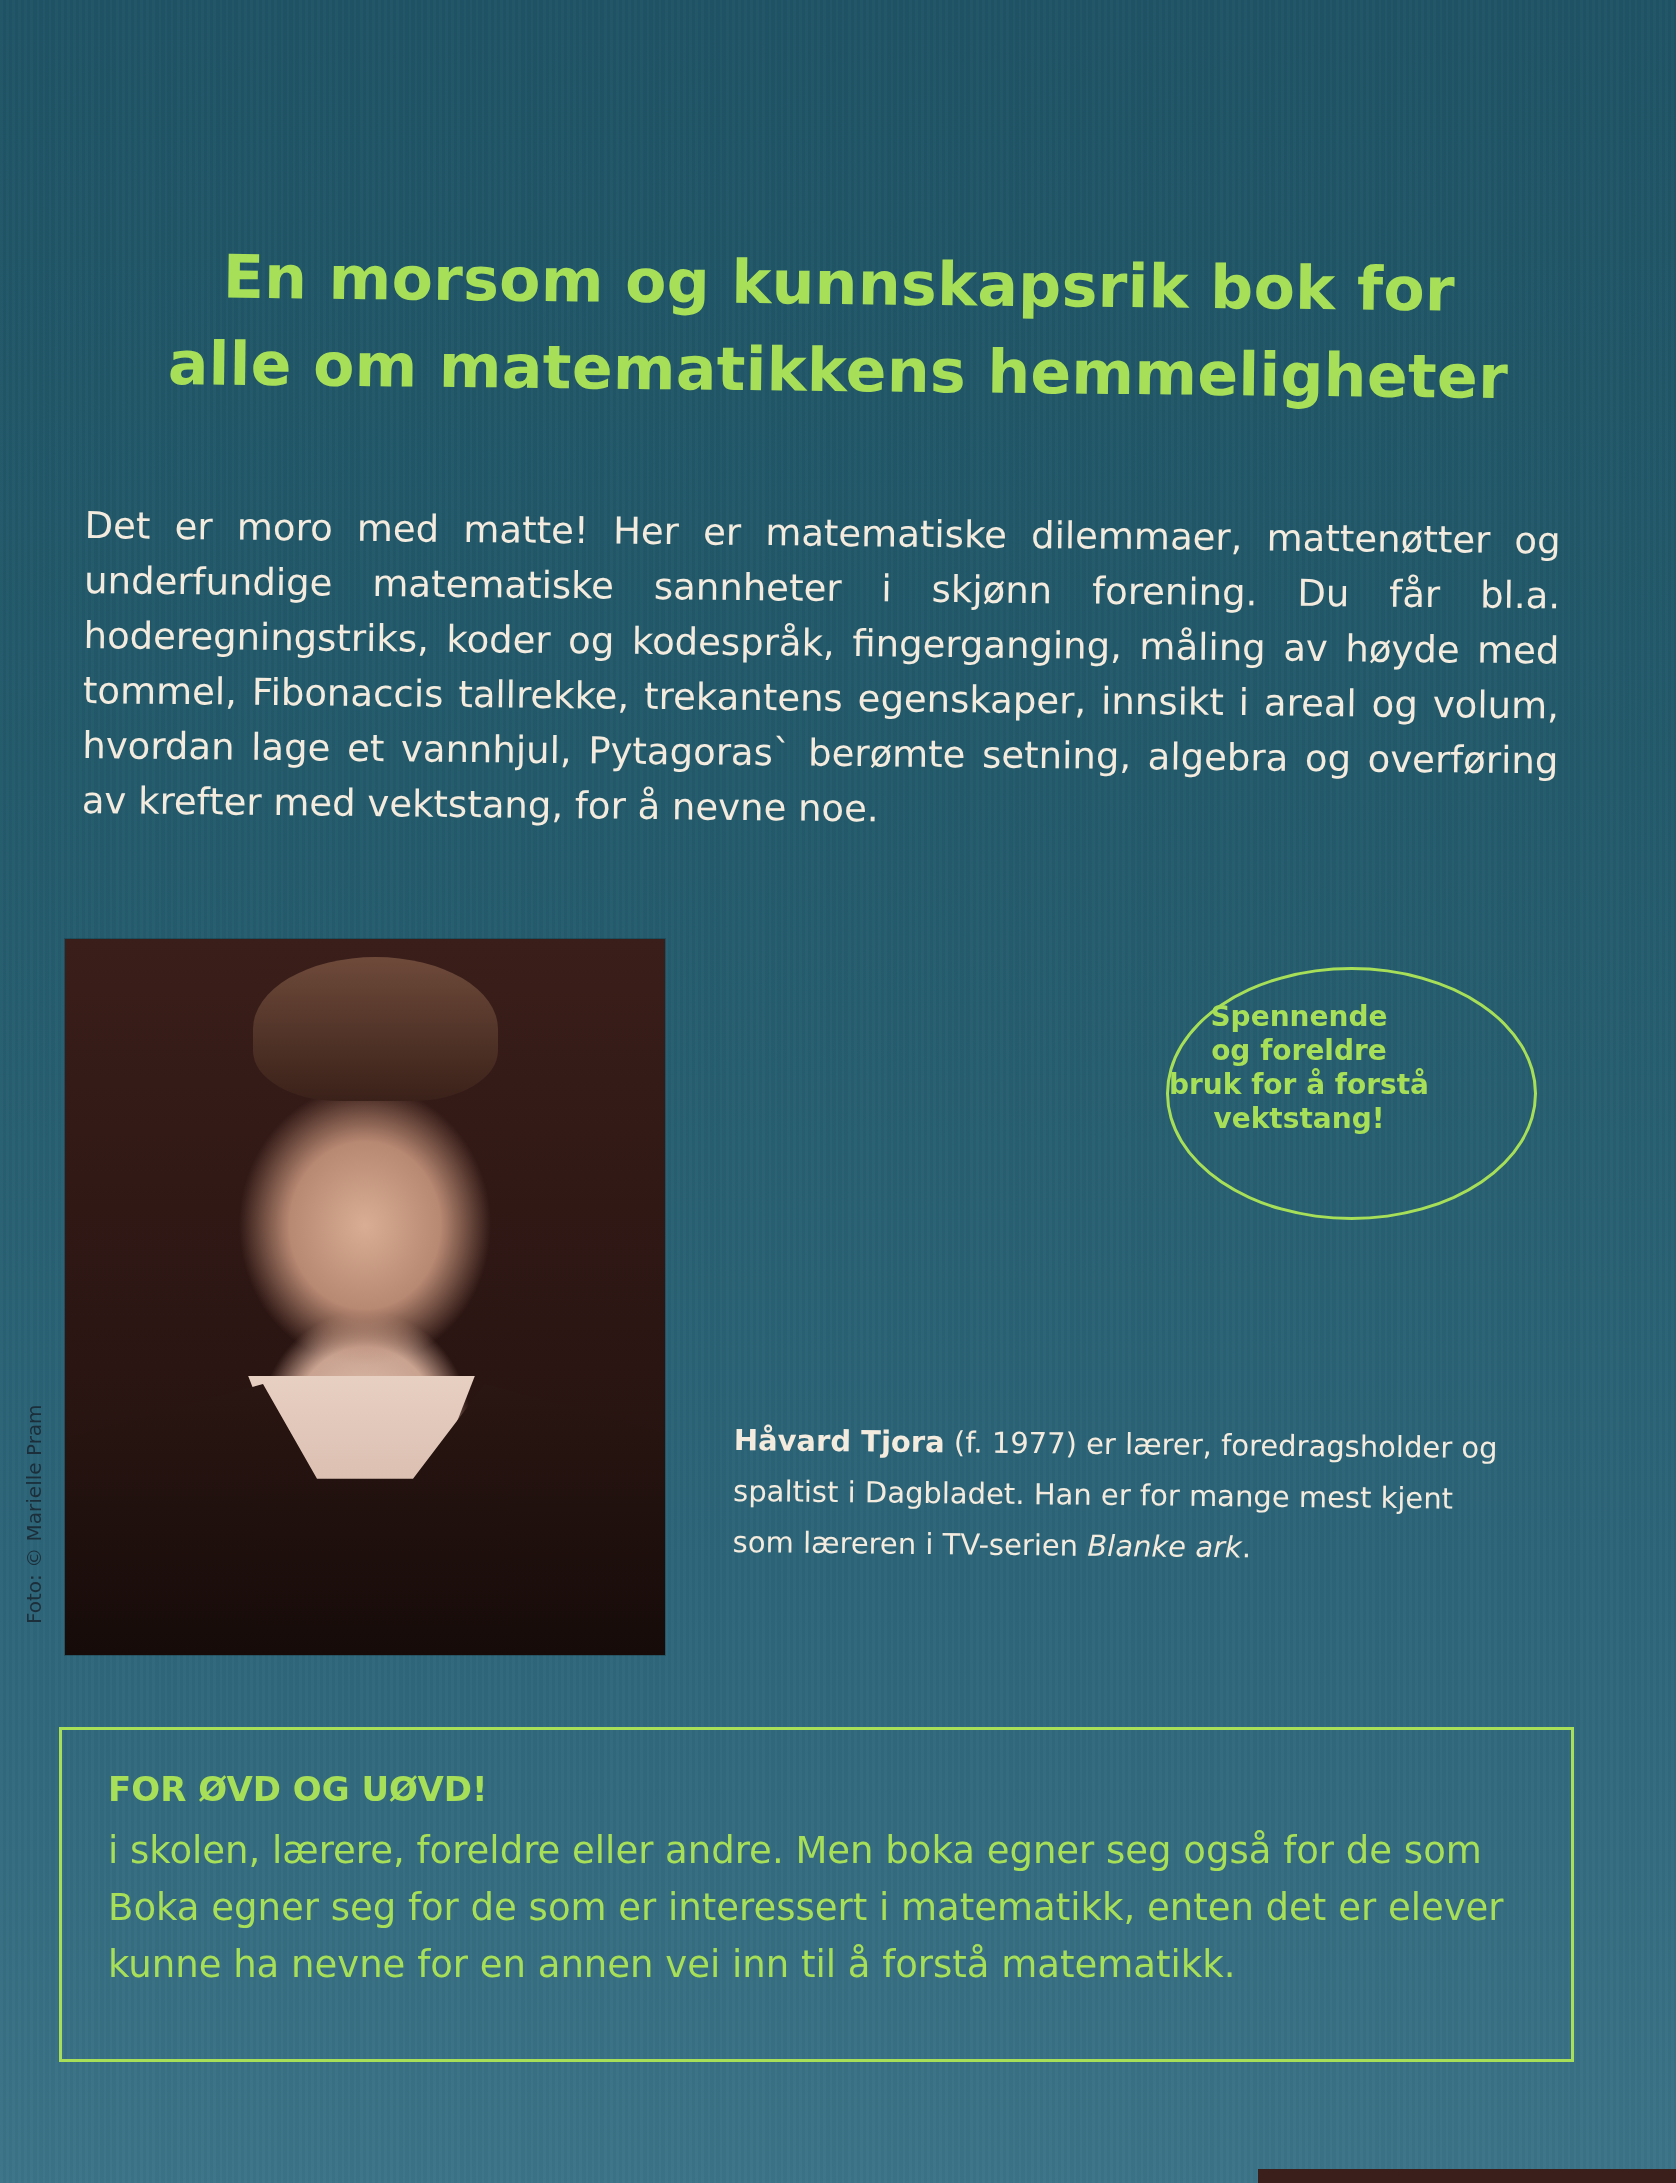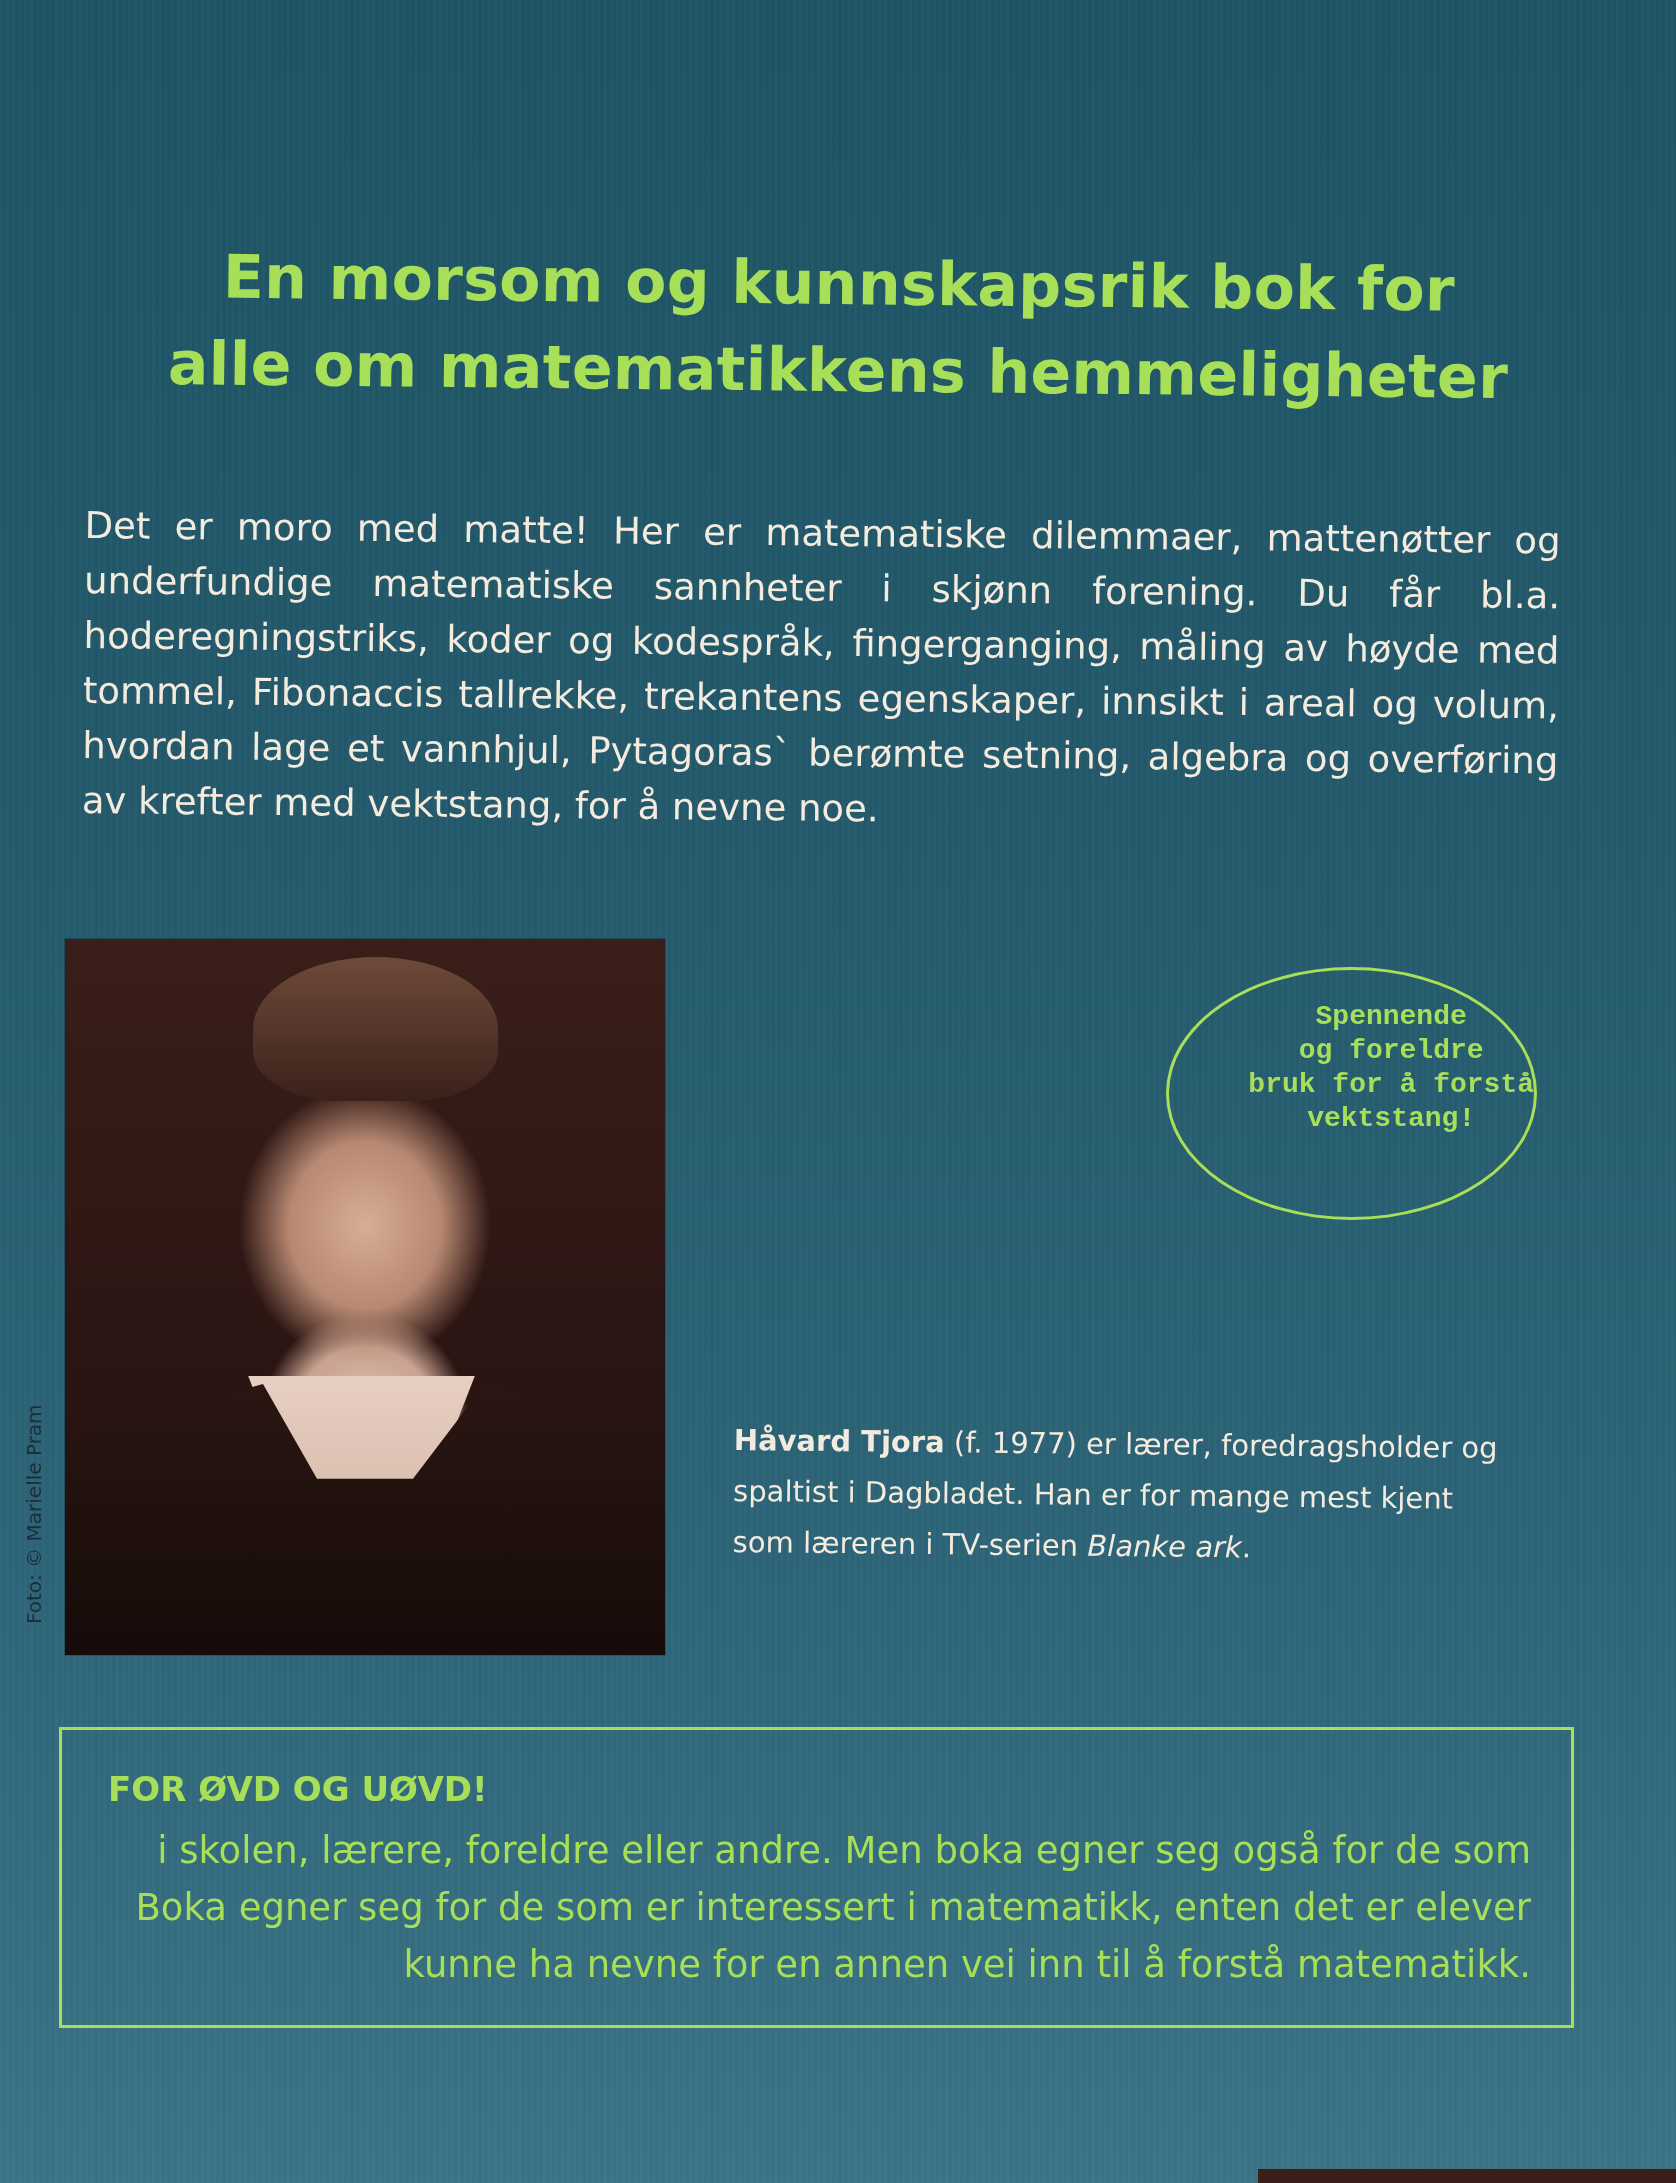--- a/index.html
+++ b/index.html
@@ -48,39 +48,38 @@
     clip-path: polygon(0 0, 100% 0, 55% 100%, 45% 100%);
   }
   .photo-credit {
     position: absolute; left: 22px; top: 1624px;
     transform-origin: left top; transform: rotate(-90deg);
     color: #1b2e3a; font-size: 20px; white-space: nowrap;
   }
   .badge {
     position: absolute; left: 1166px; top: 967px; width: 371px; height: 253px;
     border: 3.1px solid #a8df58; border-radius: 50%;
-    display: flex; align-items: center; justify-content: flex-end;
+    display: flex; align-items: center; justify-content: flex-start;
     box-sizing: border-box;
-    font-family: Liberation Mono, monospace;
   }
   .badge-text {
     color: #a8df58; font-weight: bold; font-size: 28px; line-height: 34px;
     text-align: center; margin-top: -52px;
   }
   .badge-text div { white-space: nowrap; }
   .bio {
     position: absolute; left: 734px; top: 1415px; width: 764px;
     color: #f4ebdf; font-size: 29px; line-height: 51px;
     transform: rotate(0.6deg); transform-origin: left top;
   }
   .bio .name { font-weight: bold; }
   .bio .show { font-style: italic; }
   .box {
-    position: absolute; left: 59px; top: 1727px; width: 1515px; height: 301px;
-    border: 3.1px solid #a8df58; box-sizing: border-box; text-align: right;
+    position: absolute; left: 59px; top: 1727px; width: 1515px; height: 335px;
+    border: 3.1px solid #a8df58; box-sizing: border-box;
   }
   .box-title {
     position: absolute; left: 46px; top: 39px;
     color: #a8df58; font-weight: bold; font-size: 34px; white-space: nowrap;
   }
   .box-body {
     position: absolute; left: 46px; top: 92px; width: 1423px;
     color: #a8df58; font-size: 37px; line-height: 57px;
   }
   .box-body div { white-space: nowrap; }

